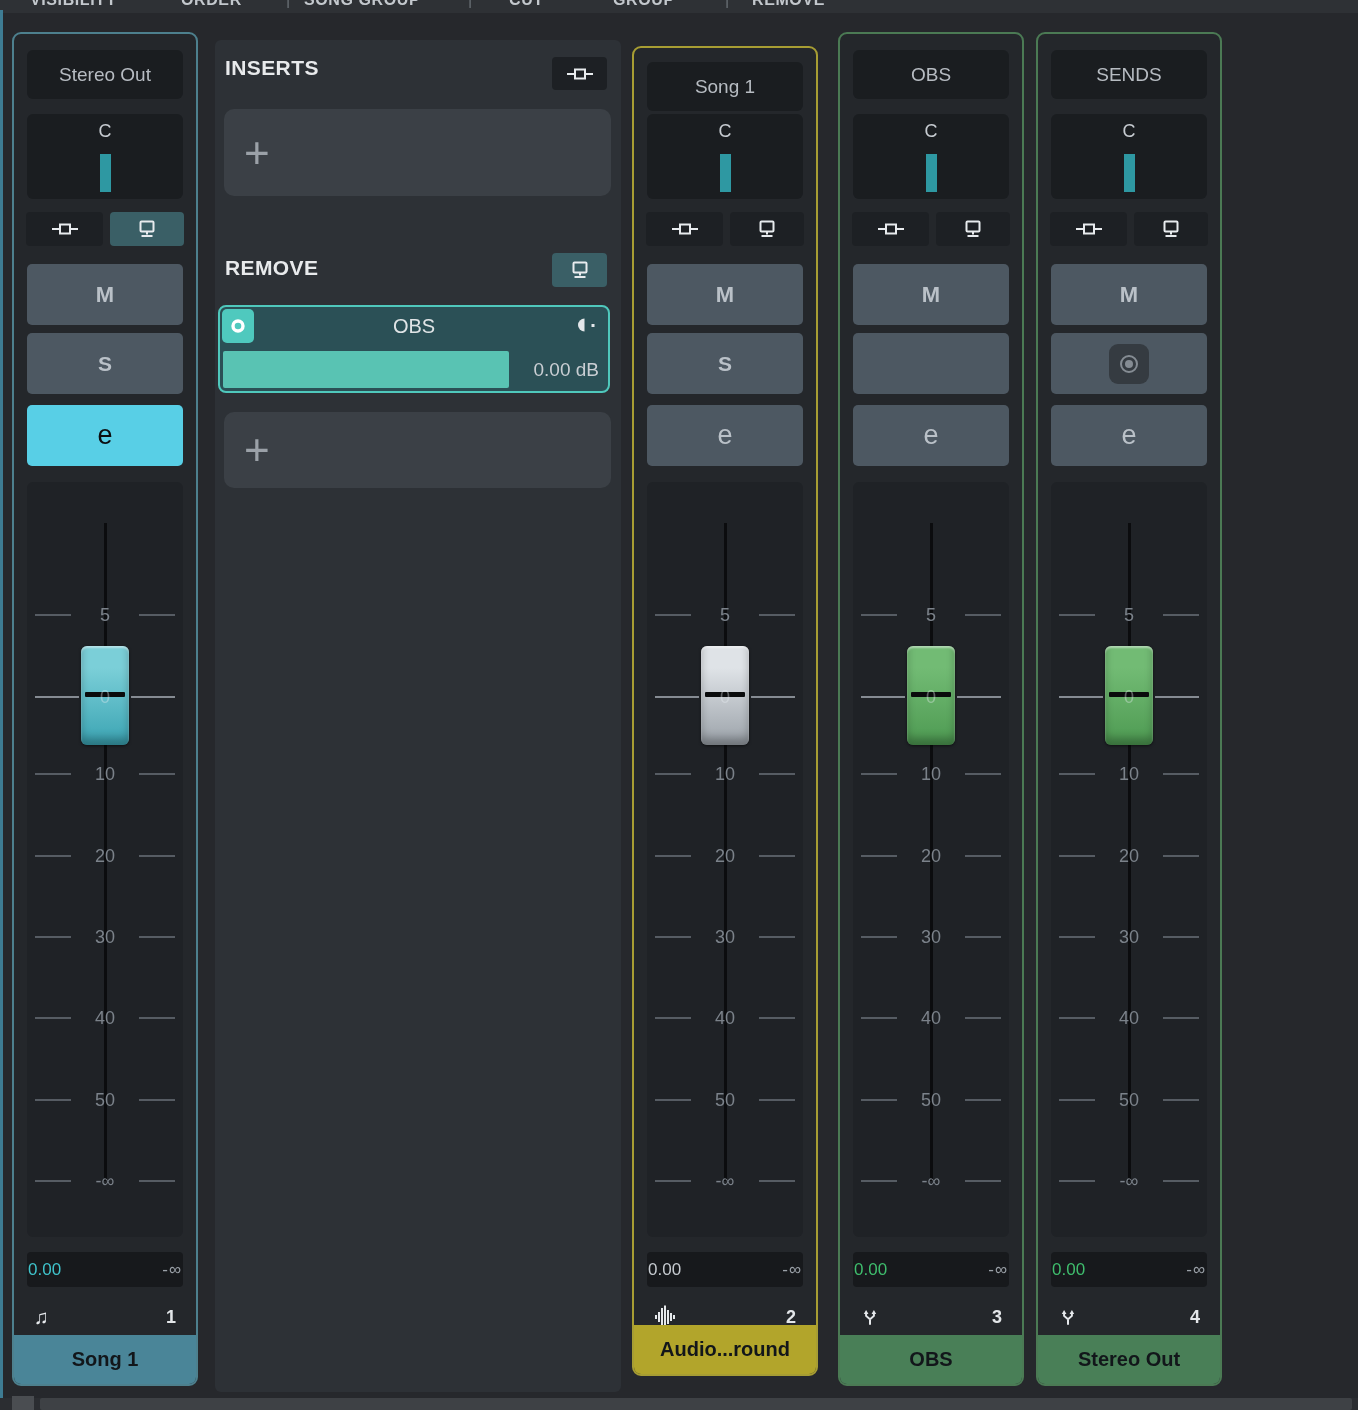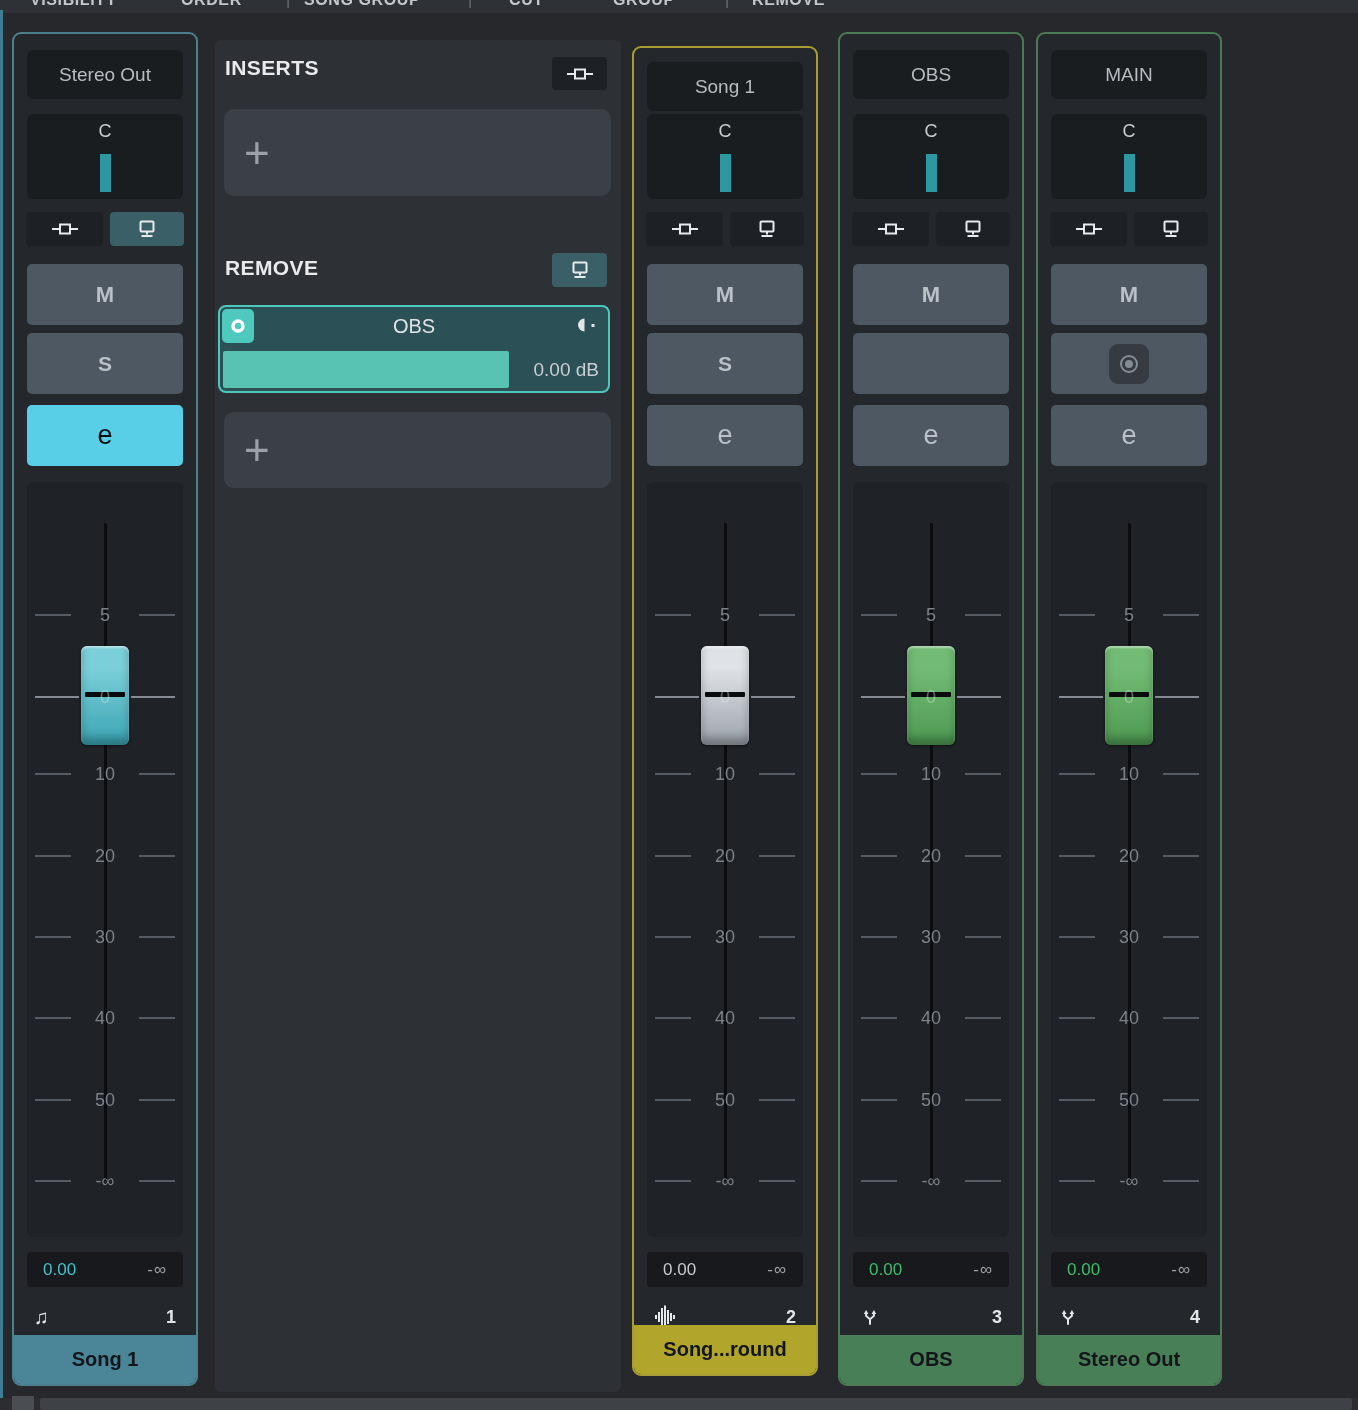--- a/index.html
+++ b/index.html
@@ -49,21 +49,21 @@
   .srow .dr{right:8px;left:calc(50% + 34px);}
   .srow.zero .dl{right:calc(50% + 26px);background:#858b92;}
   .srow.zero .dr{left:calc(50% + 26px);background:#858b92;}
   .srow.zero span{color:rgba(235,240,244,.38);z-index:3;}
   .cap{position:absolute;left:50%;margin-left:-24px;top:164px;width:48px;height:99px;border-radius:6px;z-index:2;
        background:linear-gradient(180deg,var(--capTop) 0%,var(--capTop) 22%,var(--capBottom) 100%);
        box-shadow:inset 0 2px 2px rgba(255,255,255,.45),inset 0 -7px 9px rgba(0,0,0,.28),0 1px 3px rgba(0,0,0,.55);}
   .cap::after{content:"";position:absolute;left:4px;right:4px;top:46px;height:5px;background:#0a0b0c;border-radius:1px;}
 
   .valbox{--row:1252px;left:13px;width:156px;height:35px;background:#17191c;border-radius:4px;
-          display:flex;align-items:center;justify-content:space-between;padding:0 16px;box-sizing:border-box;font-size:17px;}
+          display:flex;align-items:center;justify-content:space-between;padding:0 1px;box-sizing:border-box;font-size:17px;}
   .valbox .v{color:var(--valColor);}
   .valbox .p{color:#9aa0a7;letter-spacing:1px;}
   .chanrow{--row:1300px;left:0;right:0;height:34px;display:flex;align-items:center;
            justify-content:space-between;padding:0 20px;box-sizing:border-box;}
   .chanrow .num{font-size:18px;font-weight:600;color:#e3e6e9;}
   .chanrow .tico{color:#e6e9ec;font-size:20px;display:flex;align-items:center;}
   .striplabel{position:absolute;left:0;right:0;bottom:0;height:49px;background:var(--labelBg);
               border-radius:0 0 7px 7px;display:flex;align-items:center;justify-content:center;
               font-size:20px;font-weight:700;color:#12161a;}
 
@@ -313,21 +313,21 @@
               <rect x="7" y="3" width="2" height="18"></rect>
               <rect x="10" y="0.5" width="2" height="23"></rect>
               <rect x="13" y="5" width="2" height="14"></rect>
               <rect x="16" y="8" width="2" height="8"></rect>
               <rect x="19" y="10" width="2" height="4"></rect>
             </g>
           </svg>
       </span>
       <span class="num">2</span>
     </div>
-    <div class="striplabel">Song...round</div>
+    <div class="striplabel">Audio...round</div>
   </div>
 
   <div class="strip" style="left: 838px; top: 32px; height: 1354px; --dy: 32px; --accent: #4b7a54; --labelBg: #497f57; --valColor: #3fbd6d; --capTop: #72bb74; --capBottom: #4e9a52;">
     <div class="el box name">OBS</div>
     <div class="el box pan">
       <span class="pc">C</span>
       <div class="pbar"></div>
     </div>
     <button class="mini l">
       <svg width="26" height="14" viewBox="0 0 26 14">
@@ -406,21 +406,21 @@
             <polygon points="3.4,6.4 7.6,6.4 5.5,2.6" fill="#e6e9ec"></polygon>
             <polygon points="10.4,6.4 14.6,6.4 12.5,2.6" fill="#e6e9ec"></polygon>
           </svg>
       </span>
       <span class="num">3</span>
     </div>
     <div class="striplabel">OBS</div>
   </div>
 
   <div class="strip" style="left: 1036px; top: 32px; height: 1354px; --dy: 32px; --accent: #4b7a54; --labelBg: #497f57; --valColor: #3fbd6d; --capTop: #72bb74; --capBottom: #4e9a52;">
-    <div class="el box name">MAIN</div>
+    <div class="el box name">SENDS</div>
     <div class="el box pan">
       <span class="pc">C</span>
       <div class="pbar"></div>
     </div>
     <button class="mini l">
       <svg width="26" height="14" viewBox="0 0 26 14">
           <line x1="0" y1="7" x2="26" y2="7" stroke="#e8ebee" stroke-width="2"></line>
           <rect x="8" y="2.5" width="10" height="9" fill="#1d2024" stroke="#e8ebee" stroke-width="2"></rect>
         </svg>
     </button>

